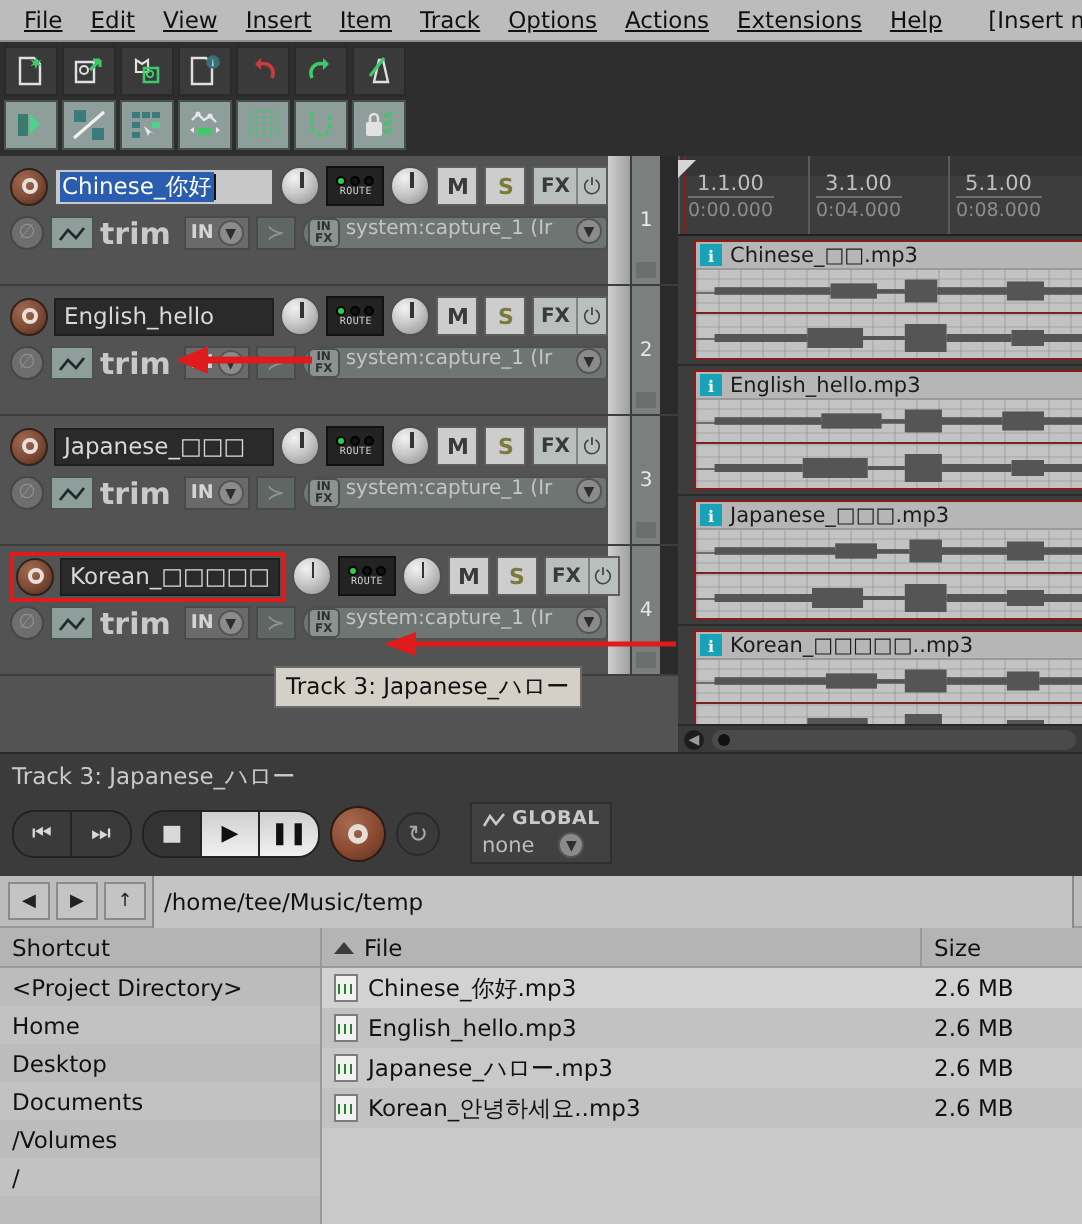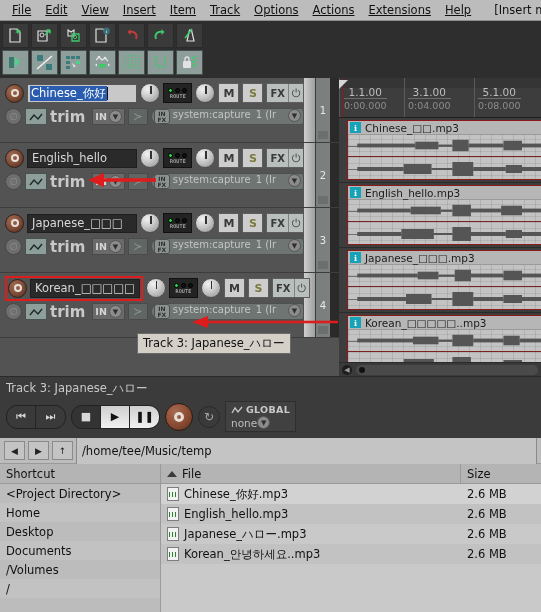--- a/index.html
+++ b/index.html
@@ -177,23 +177,23 @@
   .tbtn:last-child{ border-right:none;}
   .tgroup2 .tbtn{ background:#333; }
   .tgroup2 .tbtn.play{ background:linear-gradient(to bottom,#cfcfcf,#f0f0f0); color:#111;}
   .tgroup2 .tbtn.pause{ background:linear-gradient(to bottom,#cfcfcf,#f0f0f0); color:#111;}
   .recbig{ width:28px;height:28px;border-radius:50%;
      background:radial-gradient(circle at 35% 30%, #a76b50 0%, #8a4a32 55%, #58301f 100%);
      border:1px solid #2e1a11;display:flex;align-items:center;justify-content:center;}
   .recbig i{ width:10px;height:10px;border-radius:50%;border:3px solid #e6ded6;display:block;}
   .rptbtn{ width:22px;height:22px;border-radius:50%;background:#3a3a3a;border:1px solid #2a2a2a;
      display:flex;align-items:center;justify-content:center;color:#a8a8a8;font-size:12px;}
-  .autopanel{ background:#414141;border:1px solid #2e2e2e;padding:2px 5px;margin-left:0;}
+  .autopanel{ background:#414141;border:1px solid #2e2e2e;padding:2px 5px;margin-left:10px;}
   .autopanel .g{ color:#c9c9c9;font-size:9.5px;font-weight:bold;letter-spacing:.3px;display:flex;gap:3px;align-items:center;}
-  .autopanel .n{ color:#bdbdbd;font-size:10.5px;display:flex;align-items:center;gap:0;margin-top:1px;}
+  .autopanel .n{ color:#bdbdbd;font-size:10.5px;display:flex;align-items:center;gap:12px;margin-top:1px;}
 
   
   .browser{ background:#bcbcbc; height:184px; display:flex; flex-direction:column;}
   .pathbar{ height:26px; display:flex; align-items:center; gap:3px; padding:3px 4px;
       border-bottom:1px solid #9a9a9a; background:#bcbcbc;}
   .navbtn{ width:21px;height:19px;background:#c4c4c4;border:1px solid #8a8a8a;
      display:flex;align-items:center;justify-content:center;color:#222;font-size:9px;}
   .pathfield{ flex:1;height:29px;background:#c4c4c4;border:1px solid #8a8a8a;
      display:flex;align-items:center;padding:0 5px;font-size:11.5px;color:#111;}
   .bcols{ flex:1; display:flex; overflow:hidden;}

